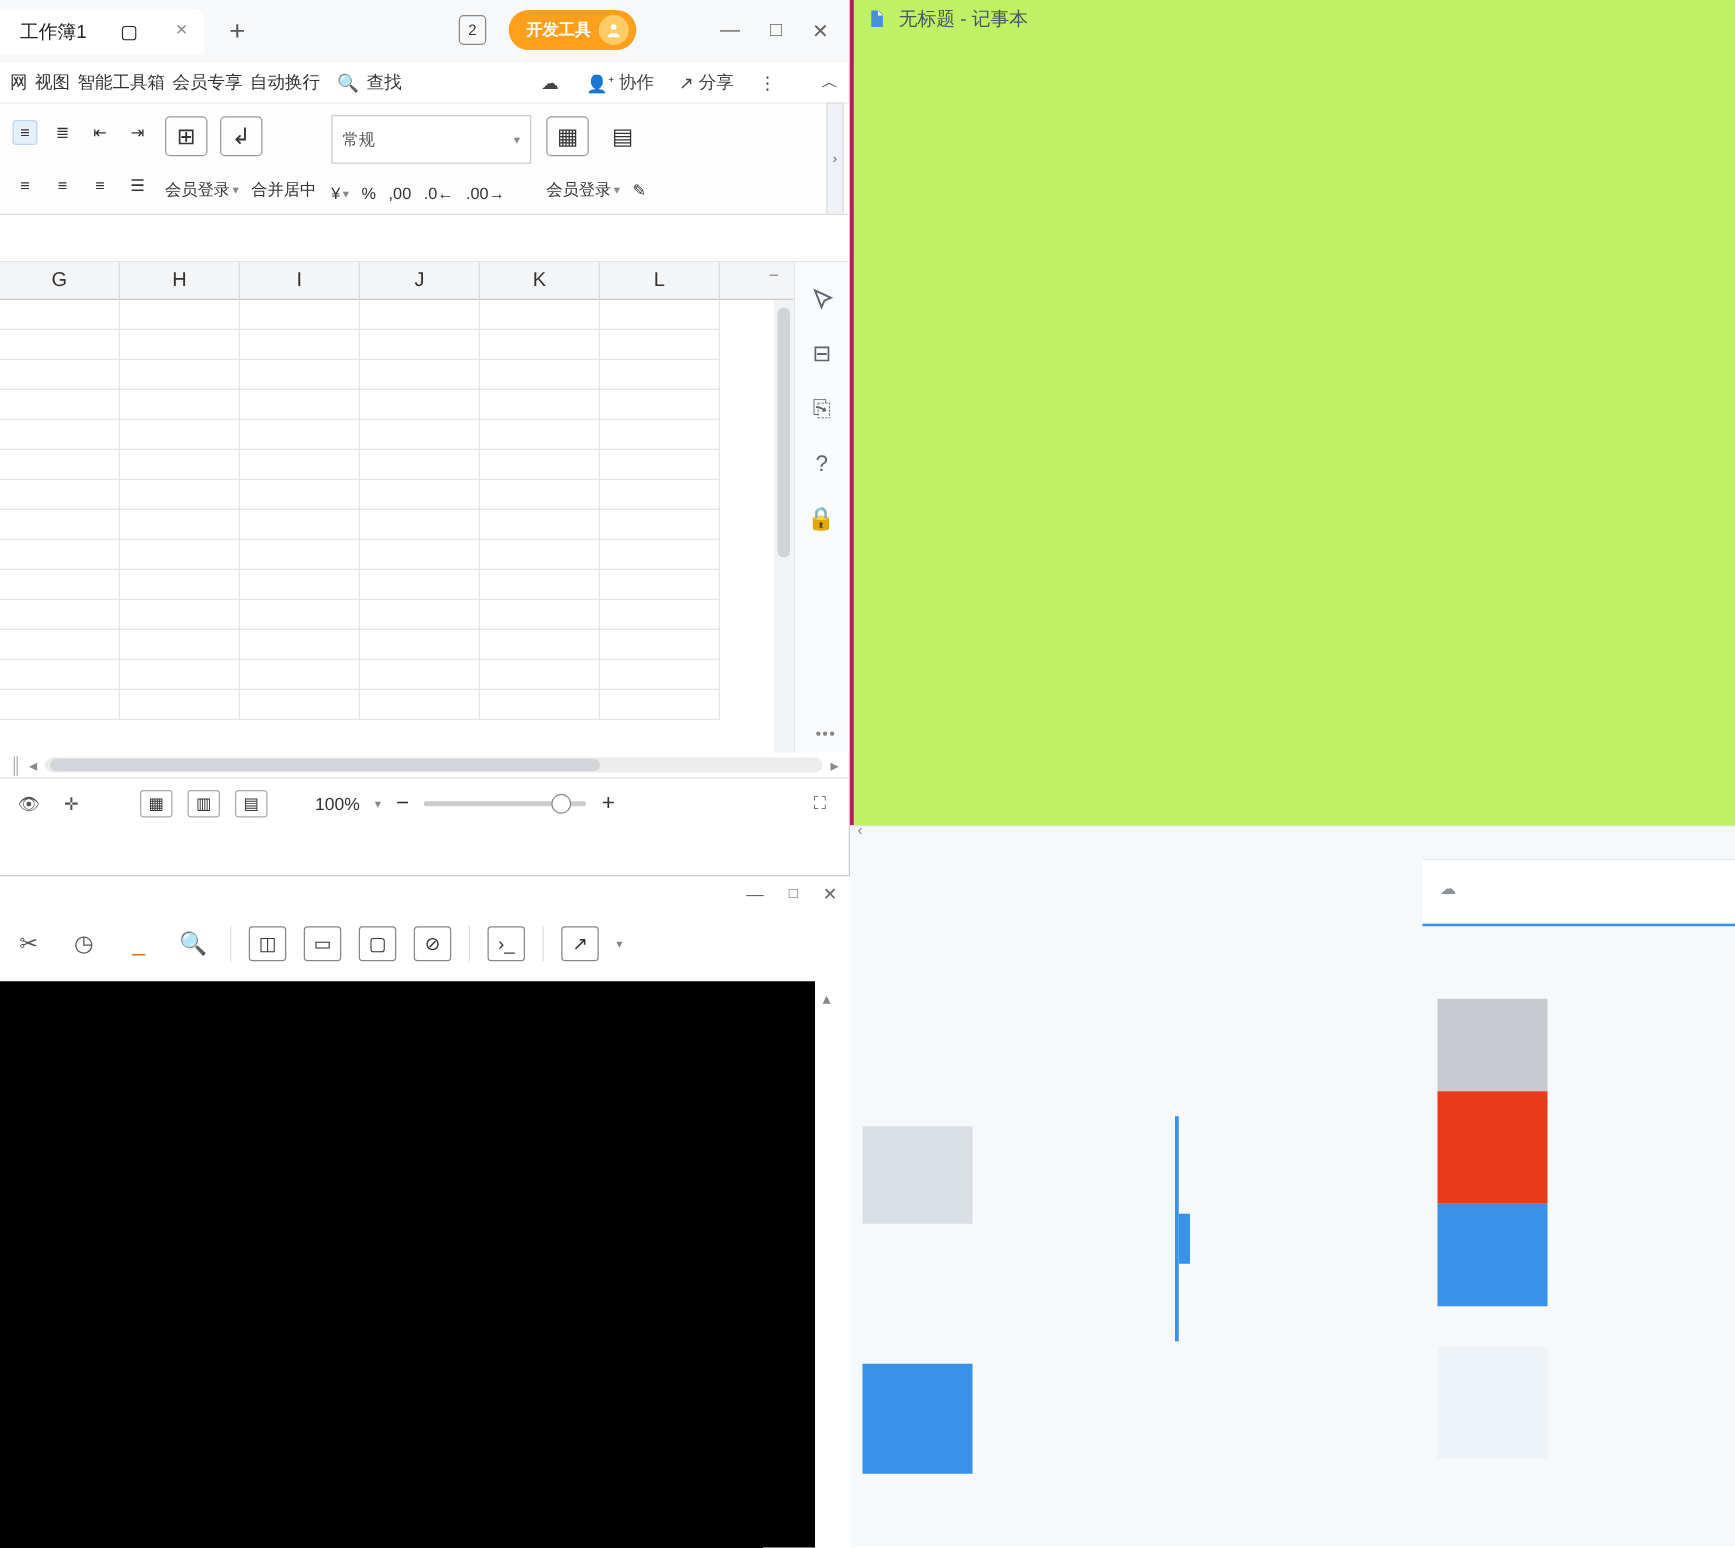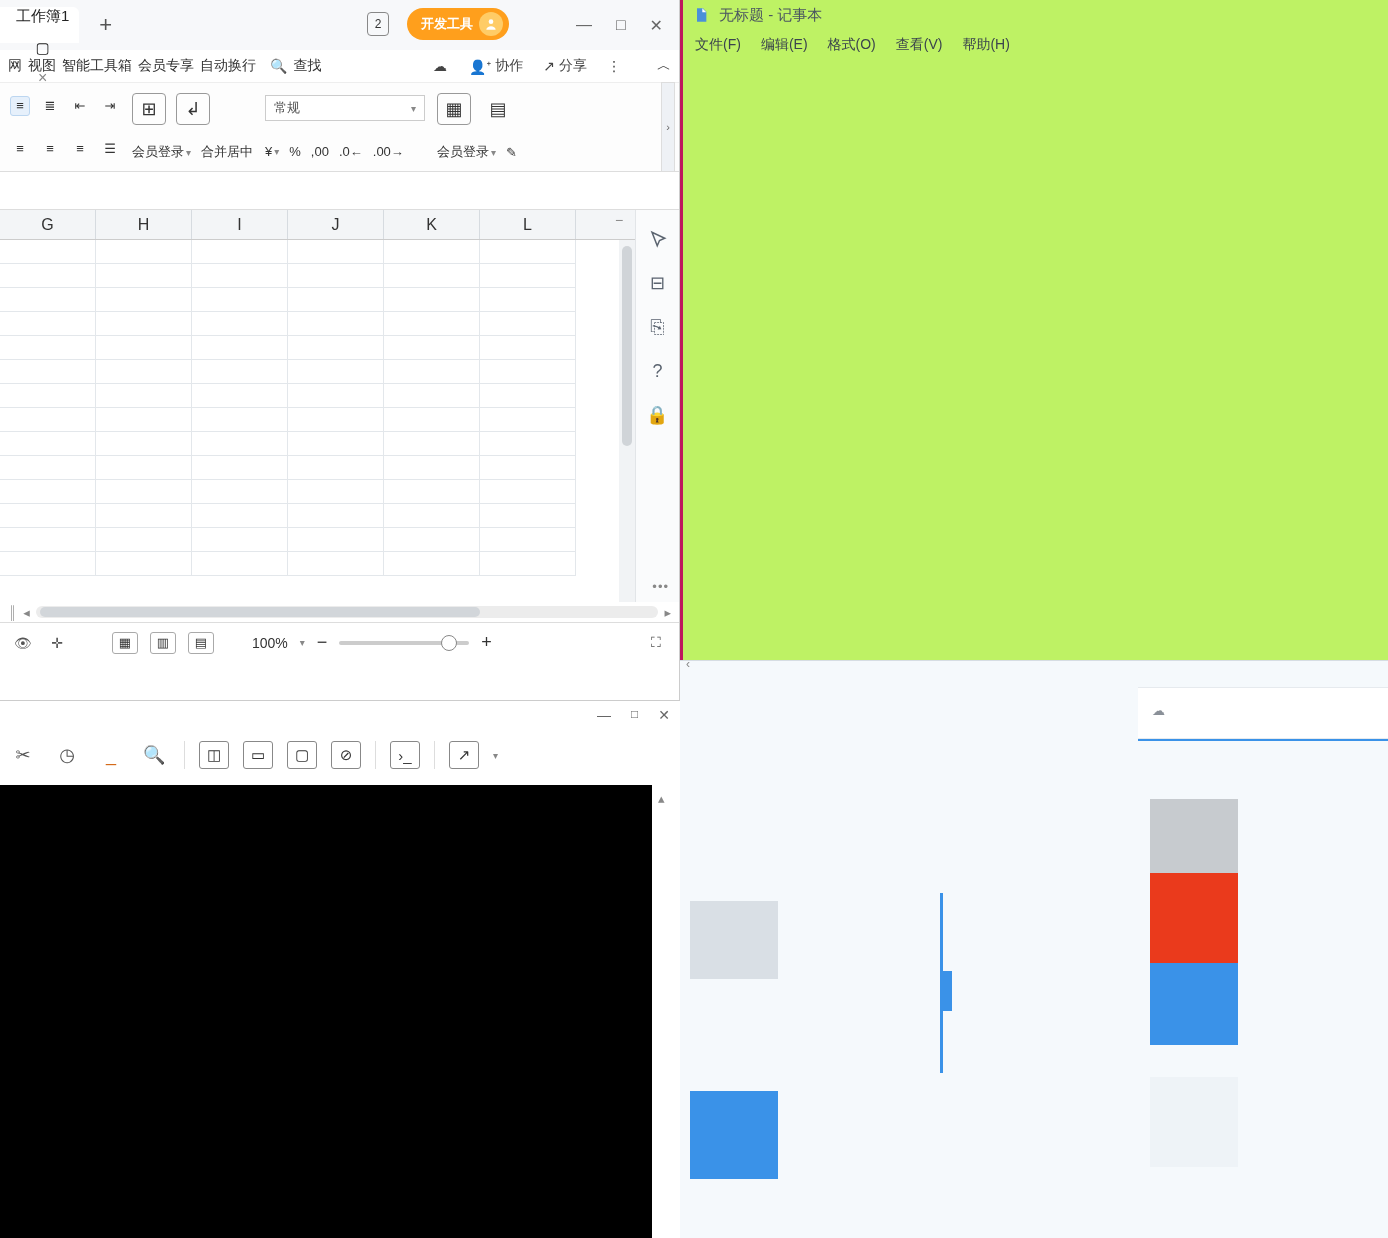--- a/index.html
+++ b/index.html
@@ -1,21 +1,21 @@
 <!DOCTYPE html>
 <html><head>
 <meta charset="utf-8">
 <style>
   * { box-sizing: border-box; margin:0; padding:0; }
   body { font-family: "Microsoft YaHei", Arial, sans-serif; font-size:13px; background:#fff; color:#333; width:1388px; height:1238px; overflow:hidden; position:relative; }
 
   
   .wps { position:absolute; left:0; top:0; width:680px; height:700px; border-right:1px solid #ccc; background:#fff; }
   .wps-tabbar { height:50px; display:flex; align-items:center; background:#f7f8fa; }
-  .wps-tab { display:flex; align-items:center; gap:14px; padding:0 10px 0 16px; height:36px; background:#fff; border-top-right-radius:6px; font-size:15px; color:#222;flex-direction:column; }
+  .wps-tab { display:flex; align-items:center; gap:26px; padding:0 10px 0 16px; height:36px; background:#fff; border-top-right-radius:6px; font-size:15px; color:#222; }
   .wps-tab .tab-act { width:16px; height:16px; fill:#999; display:flex; align-items:center; justify-content:center; }
   .wps-tab .tab-act.close { font-size:16px; color:#888; }
   .wps-newtab { margin-left:20px; font-size:22px; color:#555; }
   .wps-badge { position:absolute; right:290px; top:12px; width:22px; height:24px; border:1px solid #888; border-radius:4px; font-size:12px; display:flex; align-items:center; justify-content:center; }
   .wps-login { position:absolute; right:170px; top:8px; height:32px; display:flex; align-items:center; padding:0 6px 0 14px; background:#ff9f1c; color:#fff; border-radius:16px; font-size:13px; font-weight:600; }
   .wps-login .avatar { width:24px; height:24px; background:#ffcc66; border-radius:50%; margin-left:6px; display:flex; align-items:center; justify-content:center; }
   .wps-wc { position:absolute; top:0; right:0; width:160px; height:50px; display:flex; align-items:center; justify-content:flex-end; gap:24px; padding-right:16px; color:#666; }
   .wps-wc span { font-size:16px; }
 
   .wps-menu { height:32px; display:flex; align-items:center; gap:6px; padding:0 8px; font-size:14px; color:#333; }
@@ -25,21 +25,21 @@
   .wps-collab .ico { width:18px; height:18px; display:inline-flex; align-items:center; justify-content:center; }
   .wps-menu .chevron { margin-left:16px; }
 
   
   .ribbon { display:flex; align-items:stretch; background:#fdfdfd; border-top:1px solid #eee; border-bottom:1px solid #ddd; height:90px; padding-left:4px; font-size:13px; }
   .ribbon .grp { display:flex; flex-direction:column; justify-content:space-around; padding:4px 6px; gap:6px; }
   .ribbon .row { display:flex; align-items:center; gap:10px; }
   .rb-ico { width:20px; height:20px; display:flex; align-items:center; justify-content:center; border:1px solid transparent; }
   .al-active { background:#e6f0fb; border:1px solid #bcd6f0; border-radius:3px; }
   .rb-big { width:34px; height:32px; border:1px solid #999; border-radius:4px; display:flex; align-items:center; justify-content:center; font-size:18px; }
-  .fmt-sel { width:160px; height:26px; border:1px solid #ccc; background:#fff; padding:0 8px; display:flex; align-items:center; justify-content:space-between; color:#555; }
+  .fmt-sel { width:160px; height:39px; border:1px solid #ccc; background:#fff; padding:0 8px; display:flex; align-items:center; justify-content:space-between; color:#555; }
   .fmt-sel .dd { font-size:10px; color:#888; }
   .rb-txt { font-size:13px; color:#333; white-space:nowrap; display:flex; align-items:center; }
   .rb-txt .dd { margin-left:2px; font-size:10px; color:#888; }
   .ribbon .collapse { position:absolute; right:4px; top:82px; width:14px; height:90px; display:flex; align-items:center; justify-content:center; background:#eef1f5; border:1px solid #ddd; font-size:11px; color:#666; }
 
   
   .formulabar { height:38px; border-bottom:1px solid #ddd; background:#fff; }
 
   
   .gridwrap { position:relative; height:392px; display:flex; }
@@ -413,27 +413,20 @@
 <div class="notepad">
   <div class="np-title">
     <span class="np-ico">
       <svg viewBox="0 0 24 24" width="16" height="16" fill="#4a90d9">
           <path d="M6 2h9l5 5v15H6z"></path>
           <path d="M14 2v6h6" fill="#fff"></path>
         </svg>
     </span>
     <span>无标题 - 记事本</span>
   </div>
-  <div class="np-menu">
-    <span>文件(F)</span>
-    <span>编辑(E)</span>
-    <span>格式(O)</span>
-    <span>查看(V)</span>
-    <span>帮助(H)</span>
-  </div>
   <div style="flex:1;"></div>
 </div>
 
 <div class="preview">
   <span class="collapse-left">‹</span>
   <div class="preview-toolbar">
     <span class="pico">☁</span>
   </div>
   <div class="preview-underline"></div>
   <div id="blocks">

